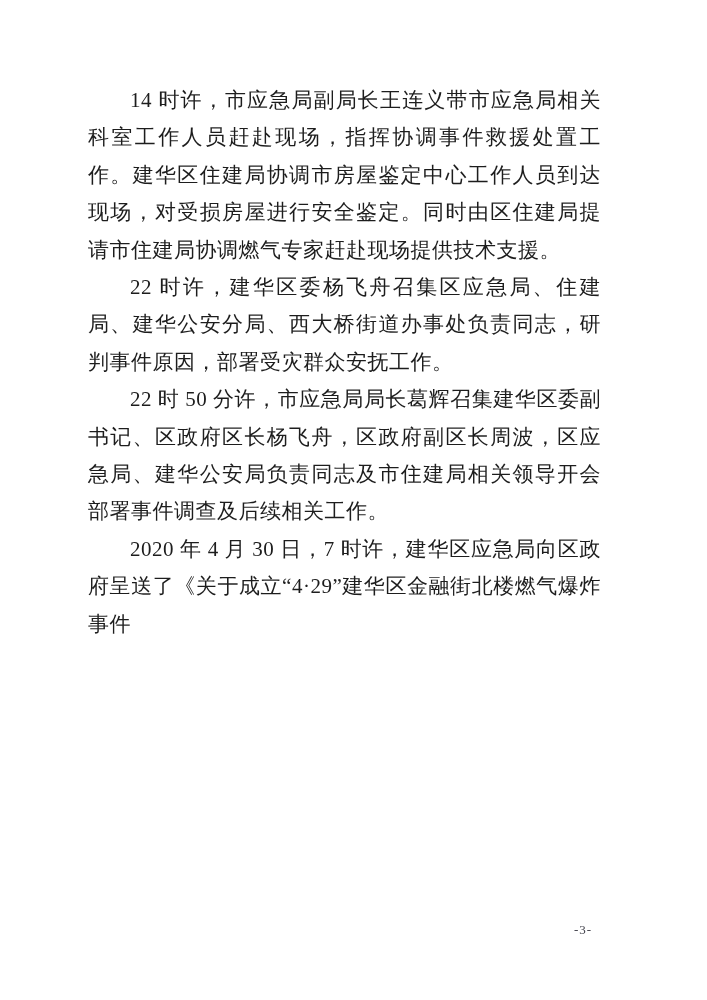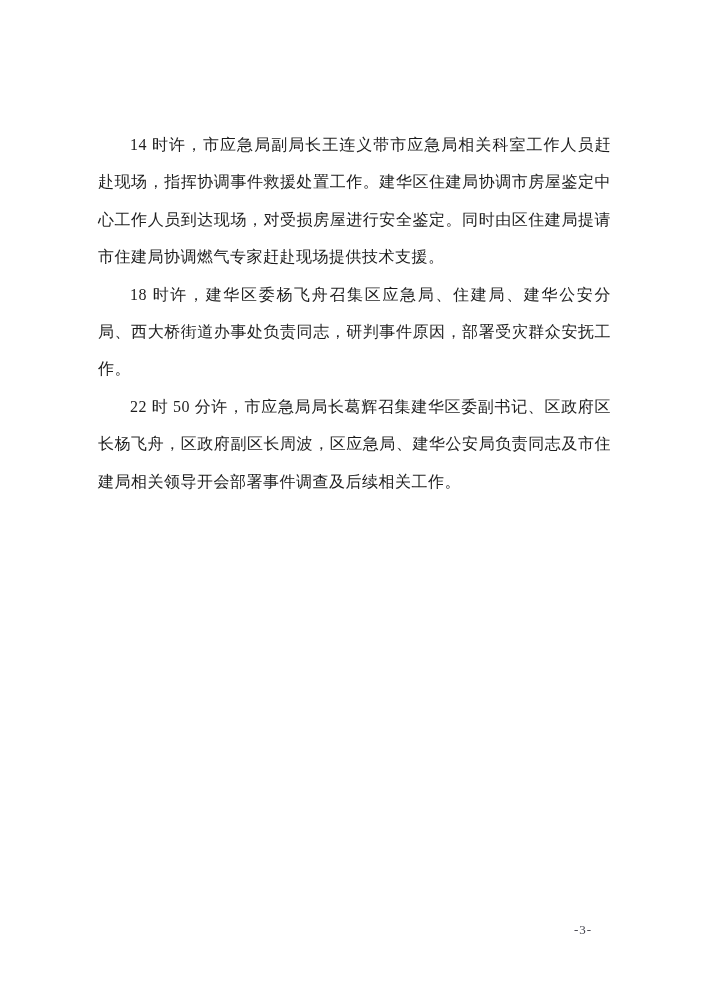--- a/index.html
+++ b/index.html
@@ -11,29 +11,28 @@
   .page {
     position: relative;
     width: 707px;
     height: 1000px;
     background: #ffffff;
     overflow: hidden;
     font-family: "Liberation Serif", "DejaVu Serif", serif;
   }
   .content {
     position: absolute;
-    left: 98px;
+    left: 88px;
     top: 82px;
     width: 513px;
-    font-size: 16px;
+    font-size: 21px;
     line-height: 37.4px;
     color: #1d1d1d;
     text-align: justify;
     letter-spacing: 0.5px;
-    margin-top: 44px;
   }
   .content p {
     margin: 0;
     padding: 0;
     text-indent: 2em;
   }
   .page-number {
     position: absolute;
     left: 574px;
     top: 922px;
@@ -42,17 +41,18 @@
     letter-spacing: 1px;
     font-family: "Liberation Serif", "DejaVu Serif", serif;
   }
 </style>
 </head>
 <body>
 
 <div class="page">
   <div class="content">
     <p>14 时许，市应急局副局长王连义带市应急局相关科室工作人员赶赴现场，指挥协调事件救援处置工作。建华区住建局协调市房屋鉴定中心工作人员到达现场，对受损房屋进行安全鉴定。同时由区住建局提请市住建局协调燃气专家赶赴现场提供技术支援。</p>
-    <p>18 时许，建华区委杨飞舟召集区应急局、住建局、建华公安分局、西大桥街道办事处负责同志，研判事件原因，部署受灾群众安抚工作。</p>
+    <p>22 时许，建华区委杨飞舟召集区应急局、住建局、建华公安分局、西大桥街道办事处负责同志，研判事件原因，部署受灾群众安抚工作。</p>
     <p>22 时 50 分许，市应急局局长葛辉召集建华区委副书记、区政府区长杨飞舟，区政府副区长周波，区应急局、建华公安局负责同志及市住建局相关领导开会部署事件调查及后续相关工作。</p>
+    <p>2020 年 4 月 30 日，7 时许，建华区应急局向区政府呈送了《关于成立“4·29”建华区金融街北楼燃气爆炸事件</p>
   </div>
   <div class="page-number">-3-</div>
 </div>
 
 </body></html>

